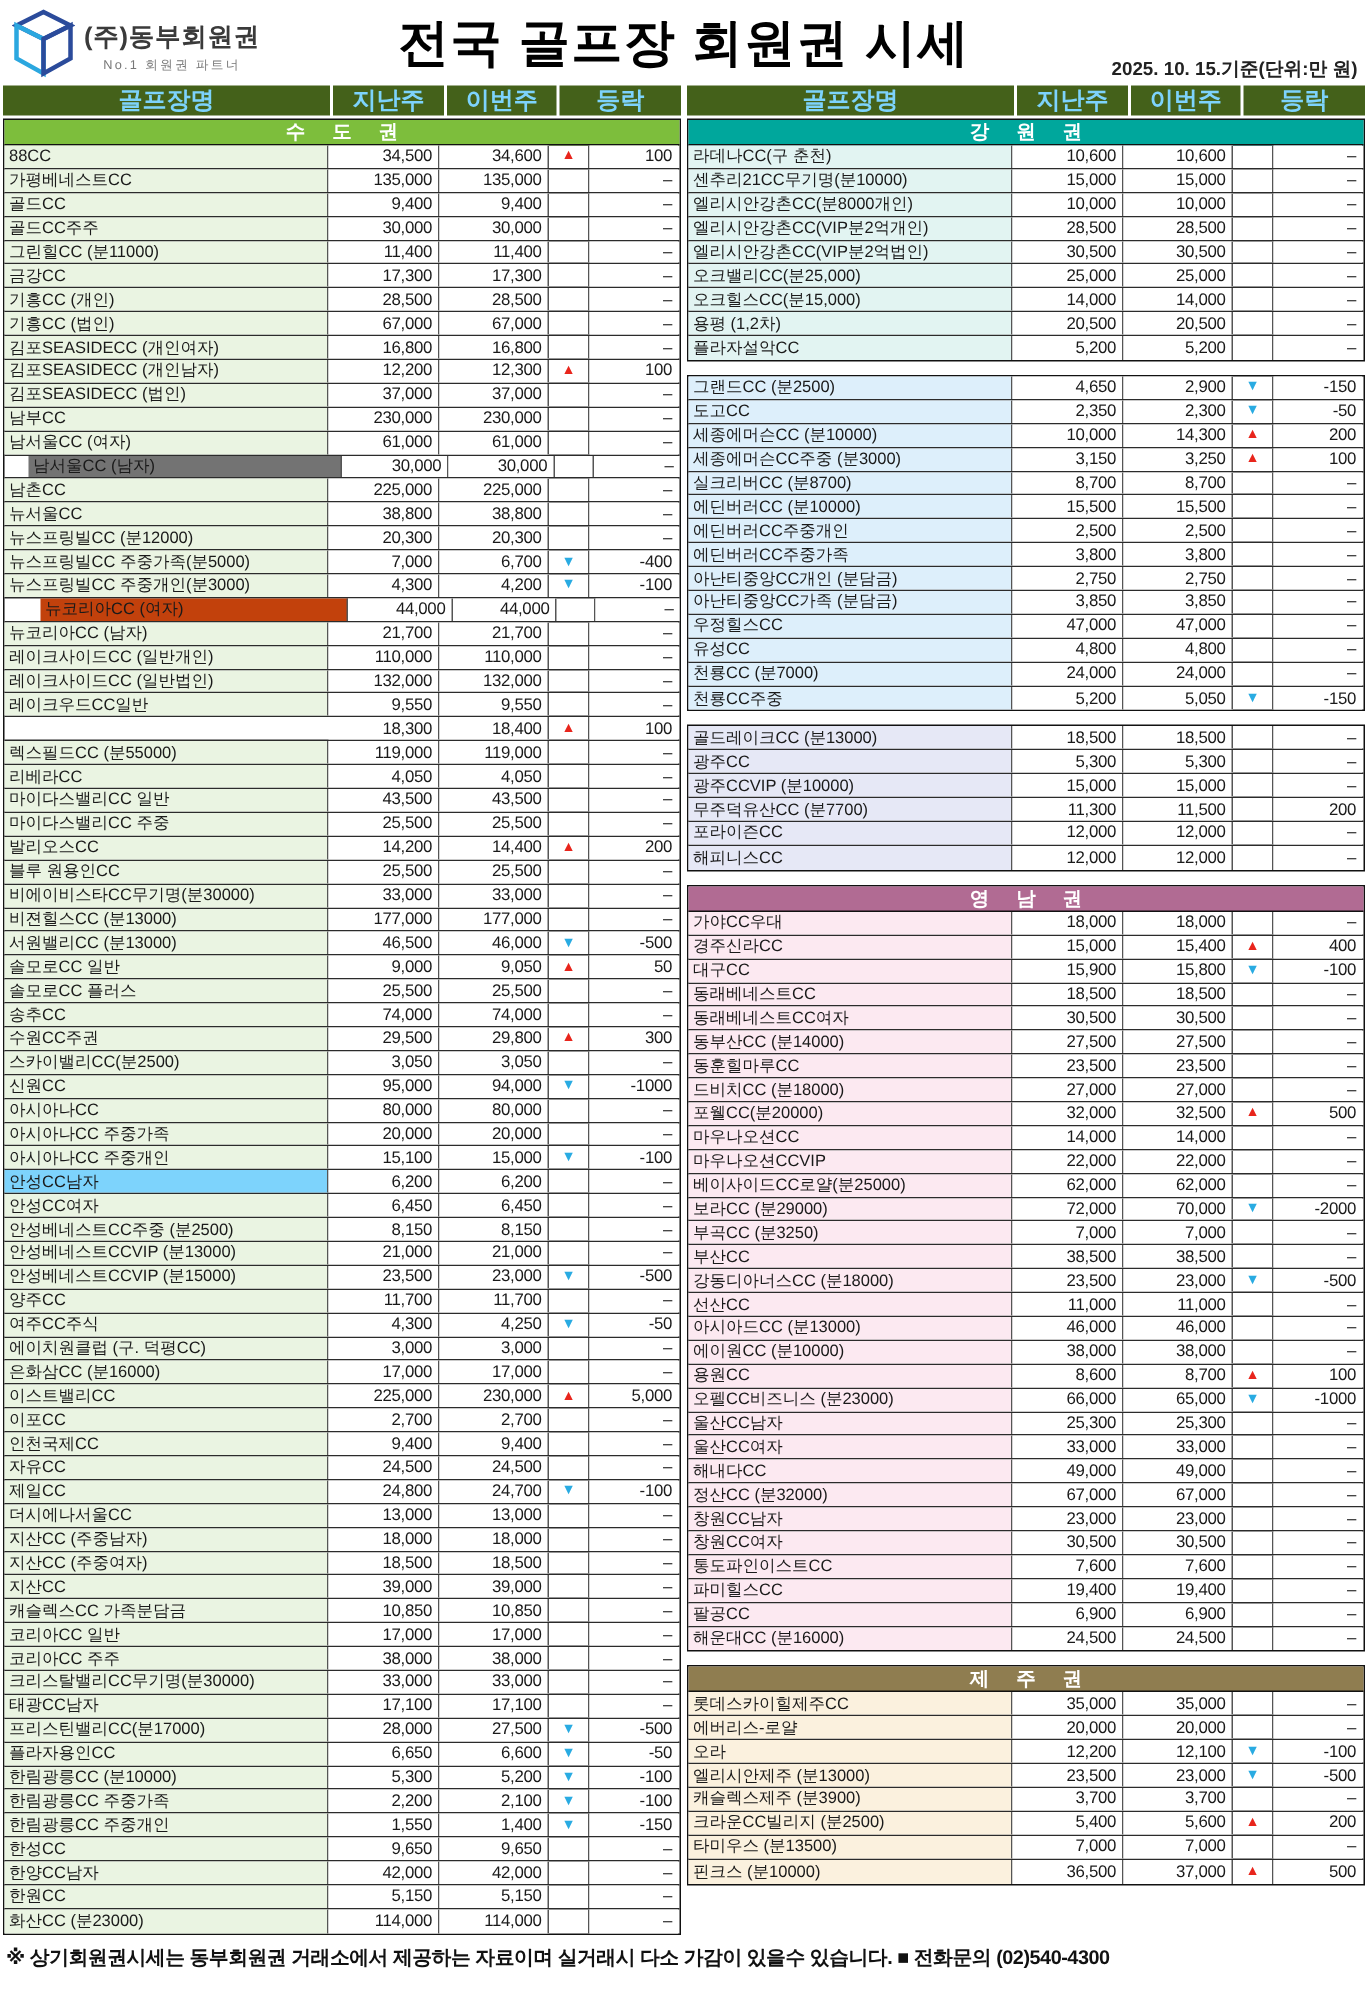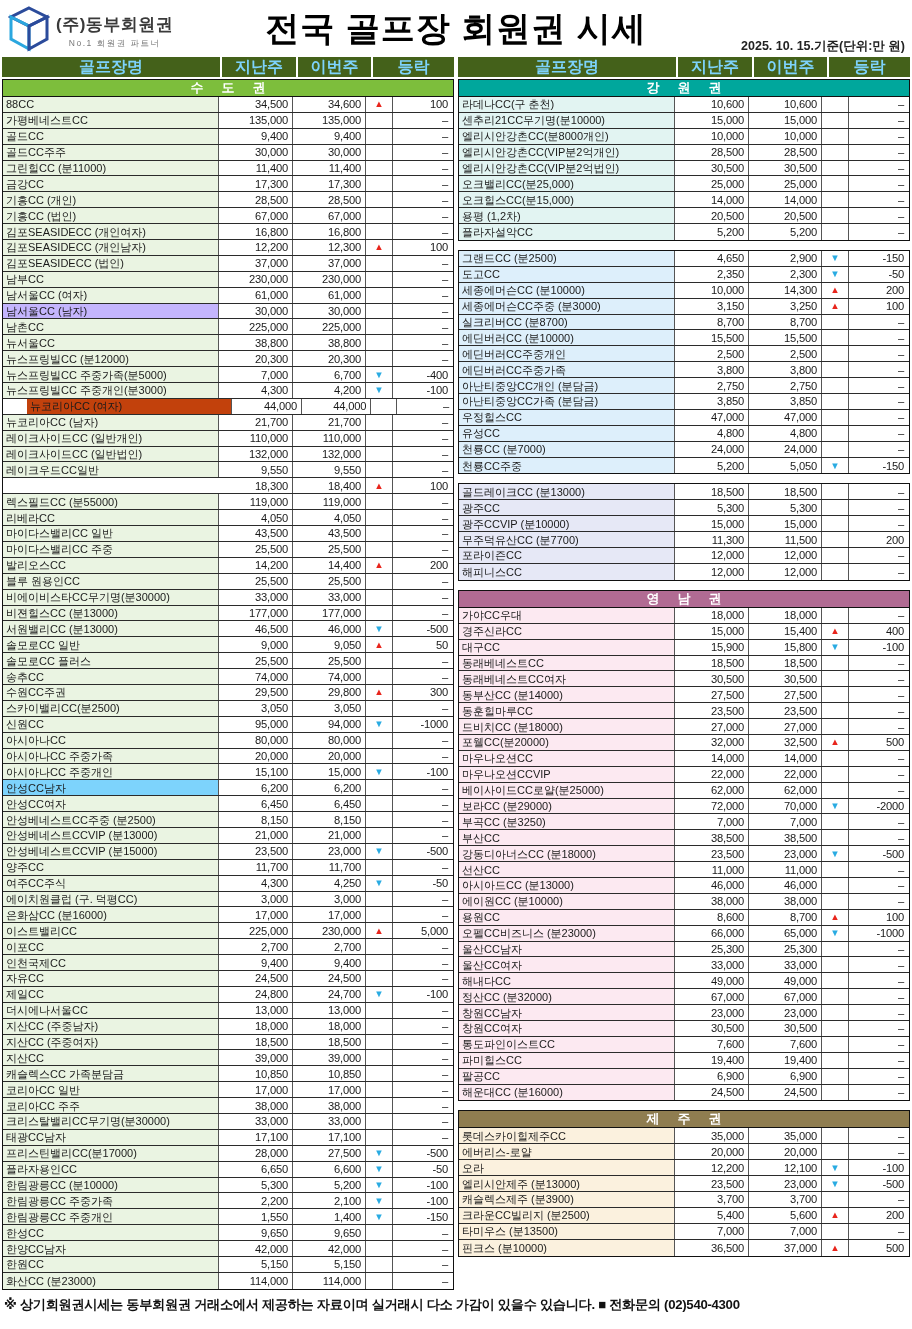--- a/index.html
+++ b/index.html
@@ -183,21 +183,21 @@
                 <div class="cell num chg">–</div>
               </div>
               <div class="row">
                 <div class="cell name" style="background: rgb(234, 244, 226);">남서울CC (여자)</div>
                 <div class="cell num lw">61,000</div>
                 <div class="cell num tw">61,000</div>
                 <div class="cell arrow"></div>
                 <div class="cell num chg">–</div>
               </div>
               <div class="row">
-                <div class="cell name" style="background: #c4b5fd;">남서울CC (남자)</div>
+                <div class="cell name" style="background: #737373; margin-left: 16px;">남서울CC (남자)</div>
                 <div class="cell num lw">30,000</div>
                 <div class="cell num tw">30,000</div>
                 <div class="cell arrow"></div>
                 <div class="cell num chg">–</div>
               </div>
               <div class="row">
                 <div class="cell name" style="background: rgb(234, 244, 226);">남촌CC</div>
                 <div class="cell num lw">225,000</div>
                 <div class="cell num tw">225,000</div>
                 <div class="cell arrow"></div>

